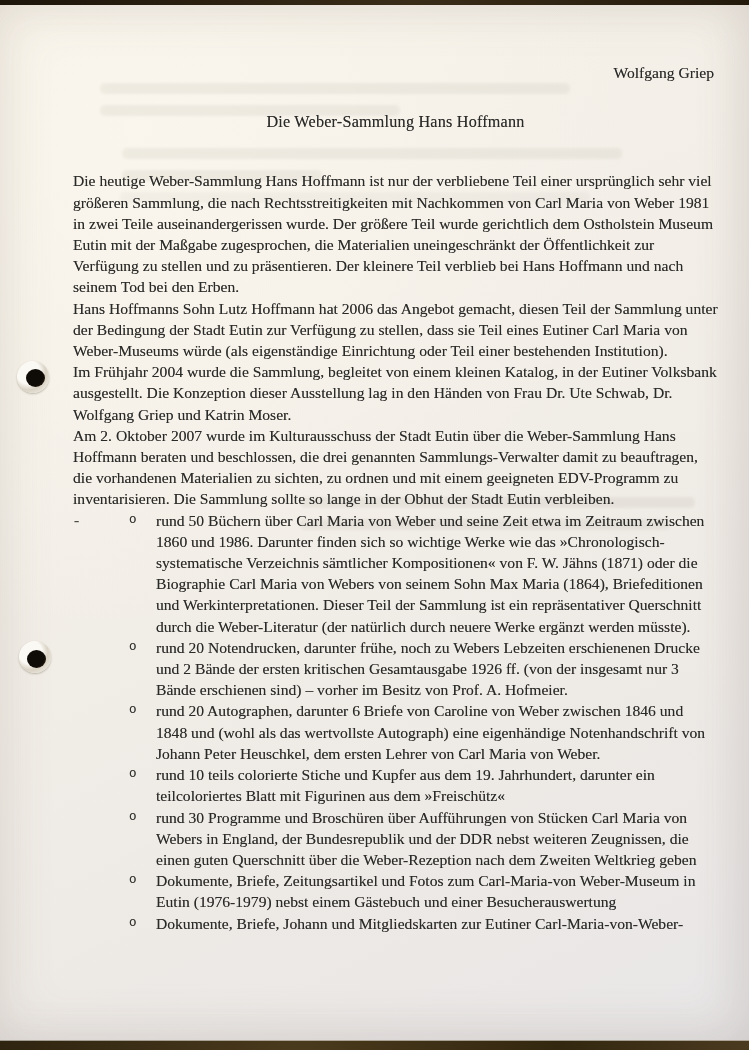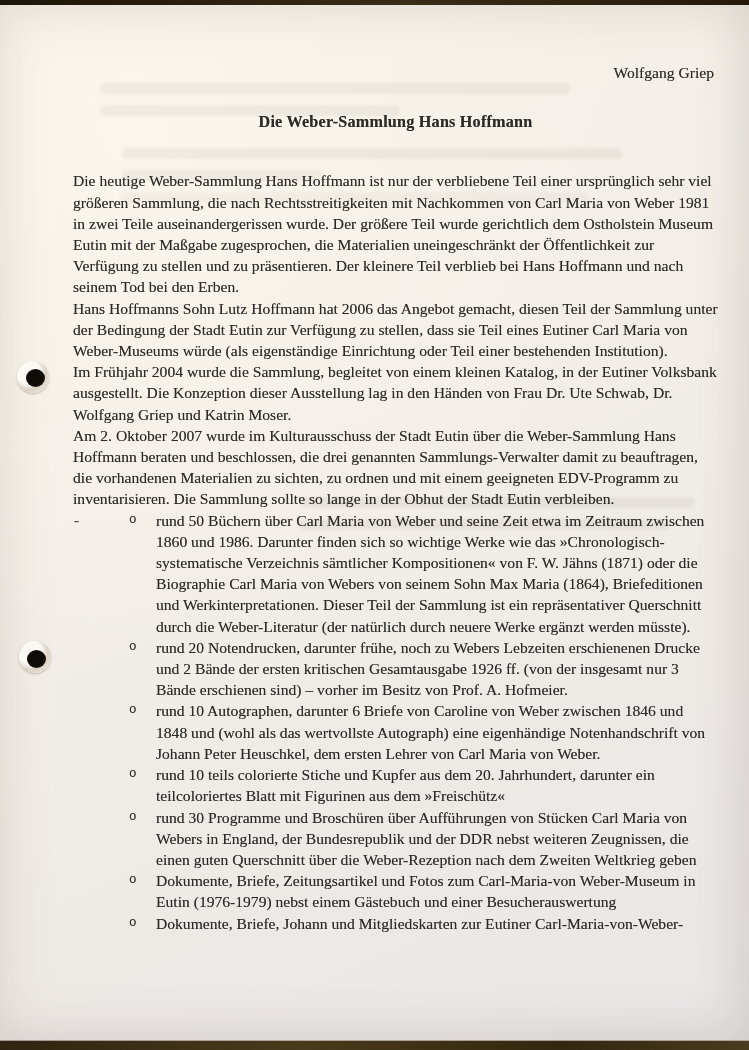--- a/index.html
+++ b/index.html
@@ -25,21 +25,21 @@
   .content{
     position:absolute;left:57px;top:62px;width:645px;
     color:#2a2a28;
     font-size:15.6px;line-height:21.2px;
     text-shadow:0 0 .6px rgba(60,58,52,.55);
     margin-left:16px;
   }
   .header{ text-align:right;padding-right:4px; }
   .header div{white-space:nowrap;}
   .doc-title{
-    text-align:center;font-weight:bold;font-size:16.2px;
+    text-align:center;font-weight:normal;font-size:16.2px;
     margin-top:29px;letter-spacing:.2px;
   }
   .body-text{margin-top:37px;}
   .body-text p{margin:0;}
   .list-intro{position:relative;padding-left:28px;}
   .list-intro .dash{position:absolute;left:1px;top:-1px;color:#4a4a46;}
   .bullet{position:relative;padding-left:83px;}
   .bullet .marker{
     position:absolute;left:56px;top:0;
     font-family:"Liberation Mono", monospace;
@@ -110,25 +110,25 @@
     <div class="bullet">
       <span class="marker">o</span>
       <span>rund 50 Büchern über Carl Maria von Weber und seine Zeit etwa im Zeitraum zwischen 1860 und 1986. Darunter finden sich so wichtige Werke wie das »Chronologisch-systematische Verzeichnis sämtlicher Kompositionen« von F. W. Jähns (1871) oder die Biographie Carl Maria von Webers von seinem Sohn Max Maria (1864), Briefeditionen und Werkinterpretationen. Dieser Teil der Sammlung ist ein repräsentativer Querschnitt durch die Weber-Literatur (der natürlich durch neuere Werke ergänzt werden müsste).</span>
     </div>
     <div class="bullet">
       <span class="marker">o</span>
       <span>rund 20 Notendrucken, darunter frühe, noch zu Webers Lebzeiten erschienenen Drucke und 2 Bände der ersten kritischen Gesamtausgabe 1926 ff. (von der insgesamt nur 3 Bände erschienen sind) – vorher im Besitz von Prof. A. Hofmeier.</span>
     </div>
     <div class="bullet">
       <span class="marker">o</span>
-      <span>rund 10 Autographen, darunter 6 Briefe von Caroline von Weber zwischen 1846 und 1848 und (wohl als das wertvollste Autograph) eine eigenhändige Notenhandschrift von Johann Peter Heuschkel, dem ersten Lehrer von Carl Maria von Weber.</span>
+      <span>rund 20 Autographen, darunter 6 Briefe von Caroline von Weber zwischen 1846 und 1848 und (wohl als das wertvollste Autograph) eine eigenhändige Notenhandschrift von Johann Peter Heuschkel, dem ersten Lehrer von Carl Maria von Weber.</span>
     </div>
     <div class="bullet">
       <span class="marker">o</span>
-      <span>rund 10 teils colorierte Stiche und Kupfer aus dem 20. Jahrhundert, darunter ein teilcoloriertes Blatt mit Figurinen aus dem »Freischütz«</span>
+      <span>rund 10 teils colorierte Stiche und Kupfer aus dem 19. Jahrhundert, darunter ein teilcoloriertes Blatt mit Figurinen aus dem »Freischütz«</span>
     </div>
     <div class="bullet">
       <span class="marker">o</span>
       <span>rund 30 Programme und Broschüren über Aufführungen von Stücken Carl Maria von Webers in England, der Bundesrepublik und der DDR nebst weiteren Zeugnissen, die einen guten Querschnitt über die Weber-Rezeption nach dem Zweiten Weltkrieg geben</span>
     </div>
     <div class="bullet">
       <span class="marker">o</span>
       <span>Dokumente, Briefe, Zeitungsartikel und Fotos zum Carl-Maria-von Weber-Museum in Eutin (1976-1979) nebst einem Gästebuch und einer Besucherauswertung</span>
     </div>
     <div class="bullet">

